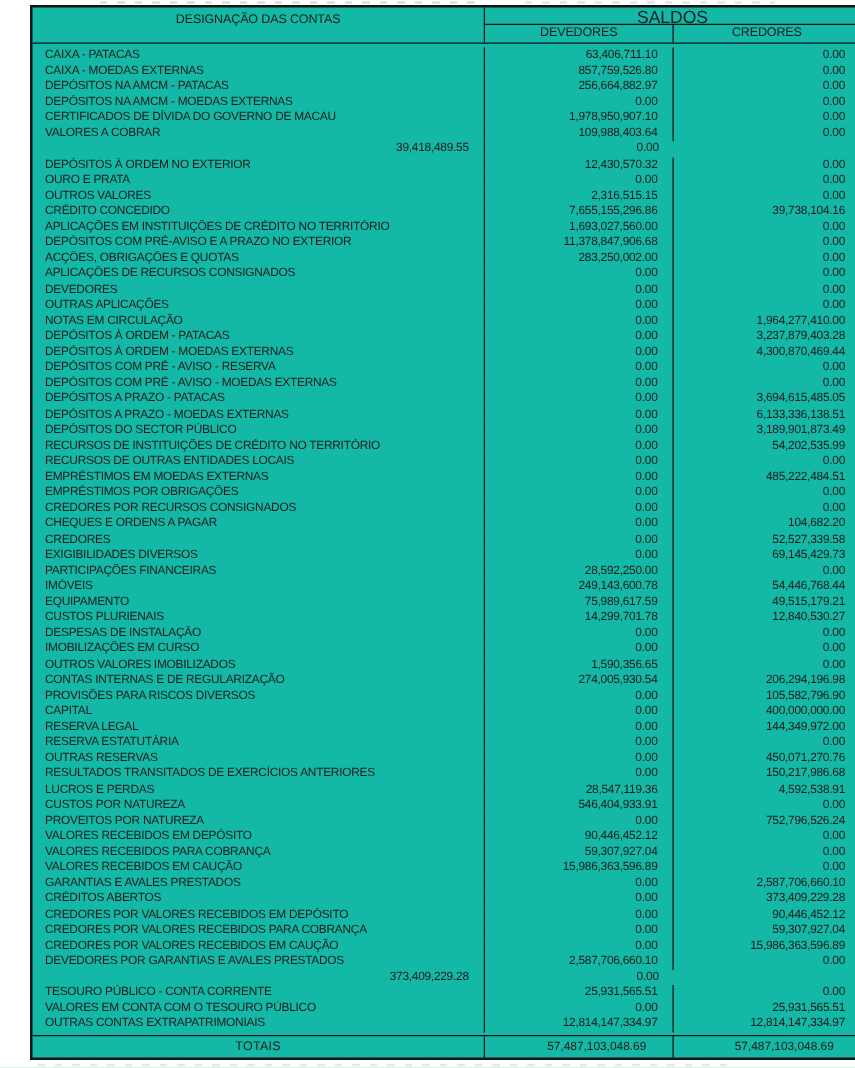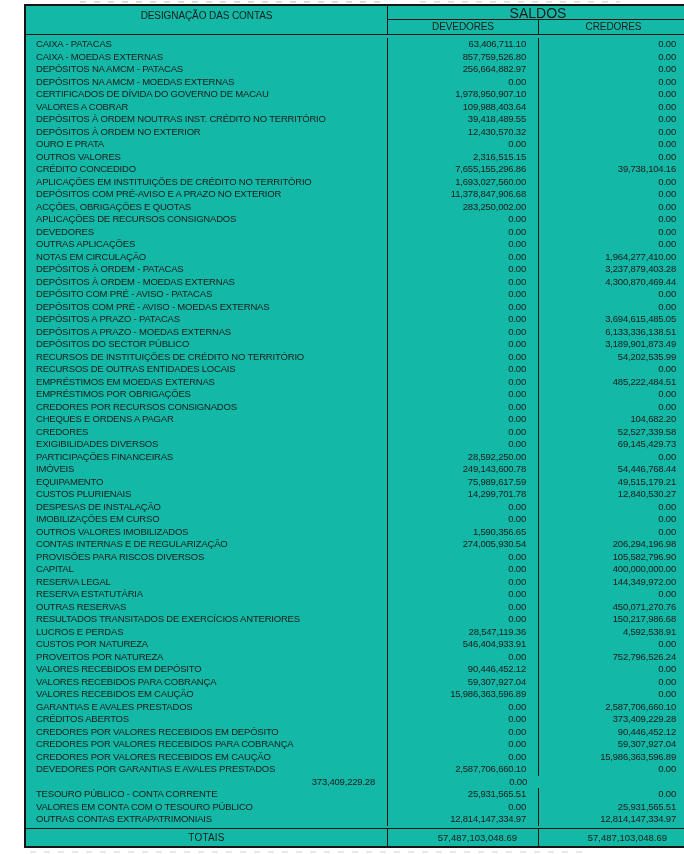--- a/index.html
+++ b/index.html
@@ -168,21 +168,20 @@
         <div class="val cred">0.00</div>
       </div>
 
       <div class="trow">
         <div class="name">VALORES A COBRAR</div>
         <div class="val dev">109,988,403.64</div>
         <div class="val cred">0.00</div>
       </div>
 
       <div class="trow">
-        <div class="name">DEPÓSITOS À ORDEM NOUTRAS INST. CRÉDITO NO TERRITÓRIO</div>
         <div class="val dev">39,418,489.55</div>
         <div class="val cred">0.00</div>
       </div>
 
       <div class="trow">
         <div class="name">DEPÓSITOS À ORDEM NO EXTERIOR</div>
         <div class="val dev">12,430,570.32</div>
         <div class="val cred">0.00</div>
       </div>
 
@@ -252,21 +251,21 @@
         <div class="val cred">3,237,879,403.28</div>
       </div>
 
       <div class="trow">
         <div class="name">DEPÓSITOS À ORDEM - MOEDAS EXTERNAS</div>
         <div class="val dev">0.00</div>
         <div class="val cred">4,300,870,469.44</div>
       </div>
 
       <div class="trow">
-        <div class="name">DEPÓSITO COM PRÉ - AVISO - PATACAS</div>
+        <div class="name">DEPÓSITOS COM PRÉ - AVISO - RESERVA</div>
         <div class="val dev">0.00</div>
         <div class="val cred">0.00</div>
       </div>
 
       <div class="trow">
         <div class="name">DEPÓSITOS COM PRÉ - AVISO - MOEDAS EXTERNAS</div>
         <div class="val dev">0.00</div>
         <div class="val cred">0.00</div>
       </div>
 

